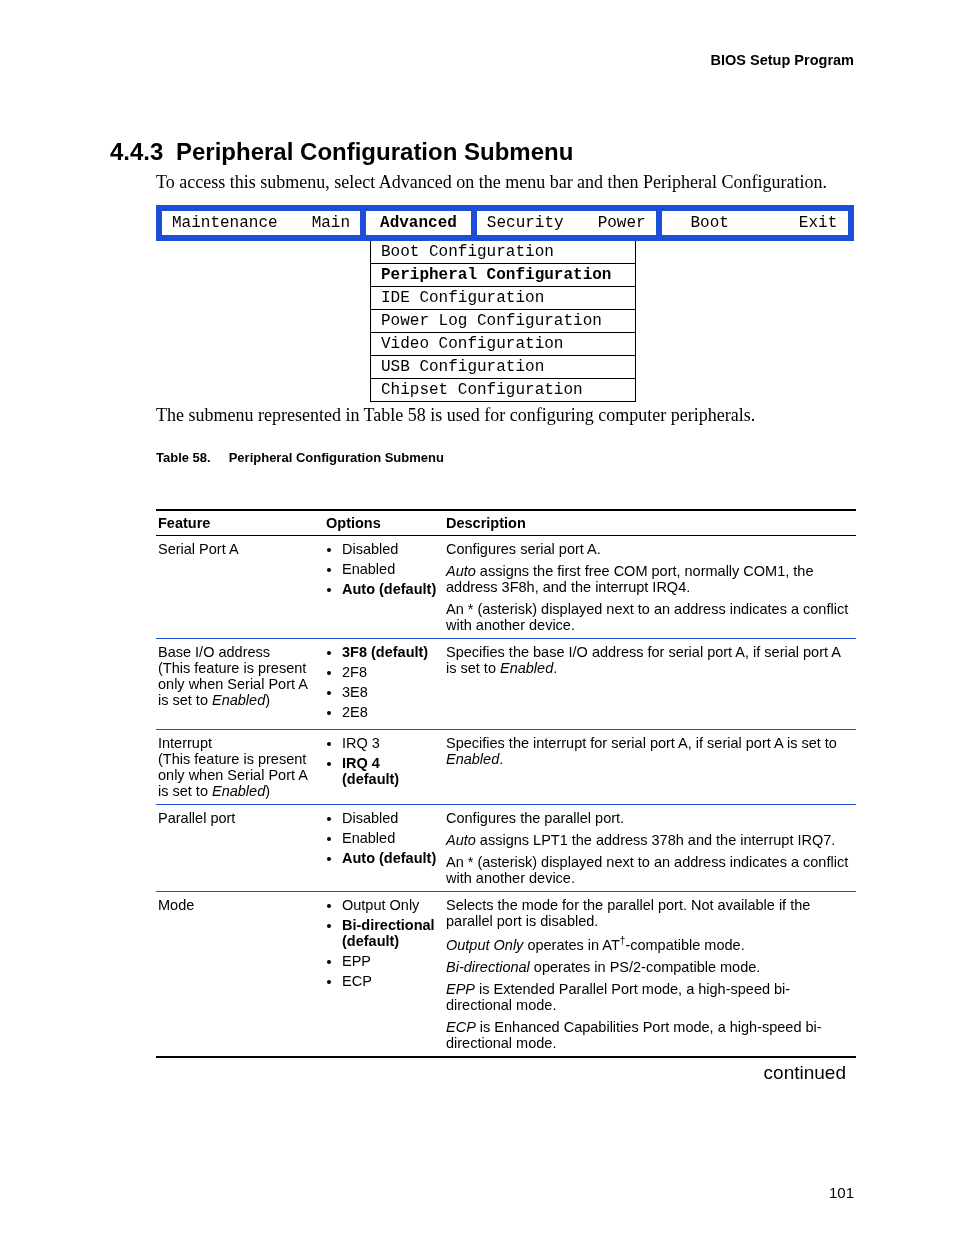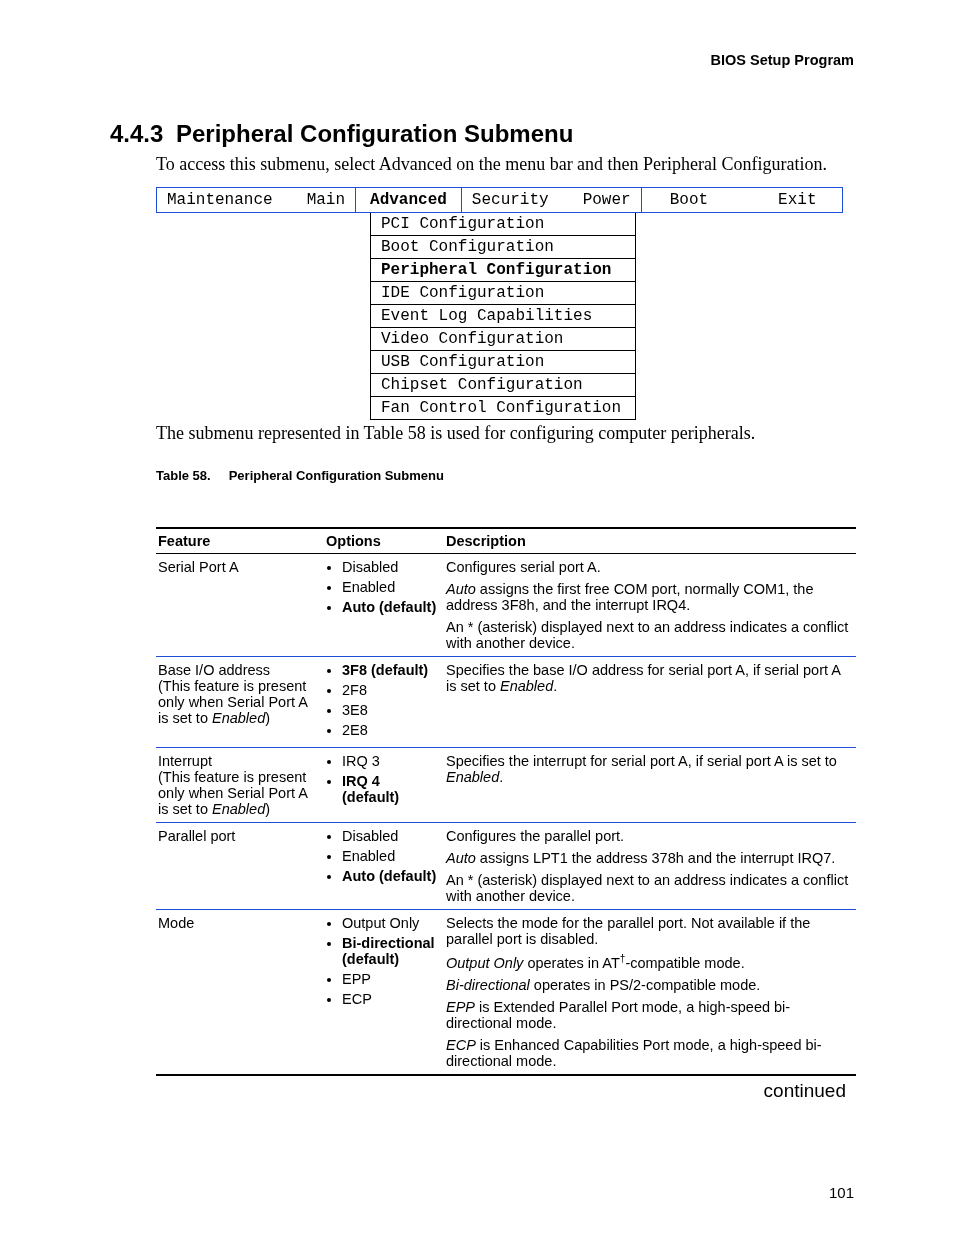--- a/index.html
+++ b/index.html
@@ -10,21 +10,21 @@
     height: 1235px;
     background: #fff;
     font-family: Arial, Helvetica, sans-serif;
     color: #000;
   }
   .page {
     position: relative;
     width: 954px;
     height: 1235px;
     box-sizing: border-box;
-    padding: 52px 100px 0 110px;
+    padding: 70px 100px 0 110px;
   }
   .running-head {
     position: absolute;
     top: 52px;
     right: 100px;
     font-size: 14.5px;
     font-weight: bold;
   }
   .section-title {
     margin-top: 68px;
@@ -38,23 +38,23 @@
     margin: 6px 0 12px 46px;
   }
   
   .menubar {
     margin-left: 46px;
     border-collapse: collapse;
     font-family: "Courier New", monospace;
     font-size: 16px;
   }
   .menubar td {
-    border: 1px solid #1d4ed8;
+    border: 6px solid #1d4ed8;
     padding: 3px 14px;
-    text-align: left;
+    text-align: center;
     white-space: nowrap;
     margin-top: 20px;
   }
   .menubar td.double { padding: 3px 10px; }
   .menubar td.double span { display:inline-block; }
   .menubar td.double .gap { display:inline-block; width:34px; }
   .menubar td.bold { font-weight: bold; }
   
   .submenu {
     margin-left: 46px;
@@ -161,46 +161,40 @@
       </td>
       <td class="double" style="width:180px;">
         <span style="display:inline-block;width:18px;"></span><span>Boot</span><span style="display:inline-block;width:70px;"></span><span>Exit</span>
       </td>
     </tr>
   </tbody>
     </table>
 
   <table class="submenu" style="margin-left:260px;">
     <tbody>
-        <tr>
-          <td>PCI Configuration</td>
-        </tr>
     <tr>
           <td>Boot Configuration</td>
         </tr>
     <tr>
           <td class="bold">Peripheral Configuration</td>
         </tr>
     <tr>
           <td>IDE Configuration</td>
         </tr>
     <tr>
-          <td>Event Log Capabilities</td>
+          <td>Power Log Configuration</td>
         </tr>
     <tr>
           <td>Video Configuration</td>
         </tr>
     <tr>
           <td>USB Configuration</td>
         </tr>
     <tr>
           <td>Chipset Configuration</td>
-        </tr>
-    <tr>
-          <td>Fan Control Configuration</td>
         </tr>
   </tbody>
     </table>
 
   <div class="body-text">The submenu represented in Table 58 is used for configuring computer peripherals.</div>
 
   <div class="table-caption">
     <span class="tbl-num">Table 58.</span><span>Peripheral Configuration Submenu</span>
   </div>
 

